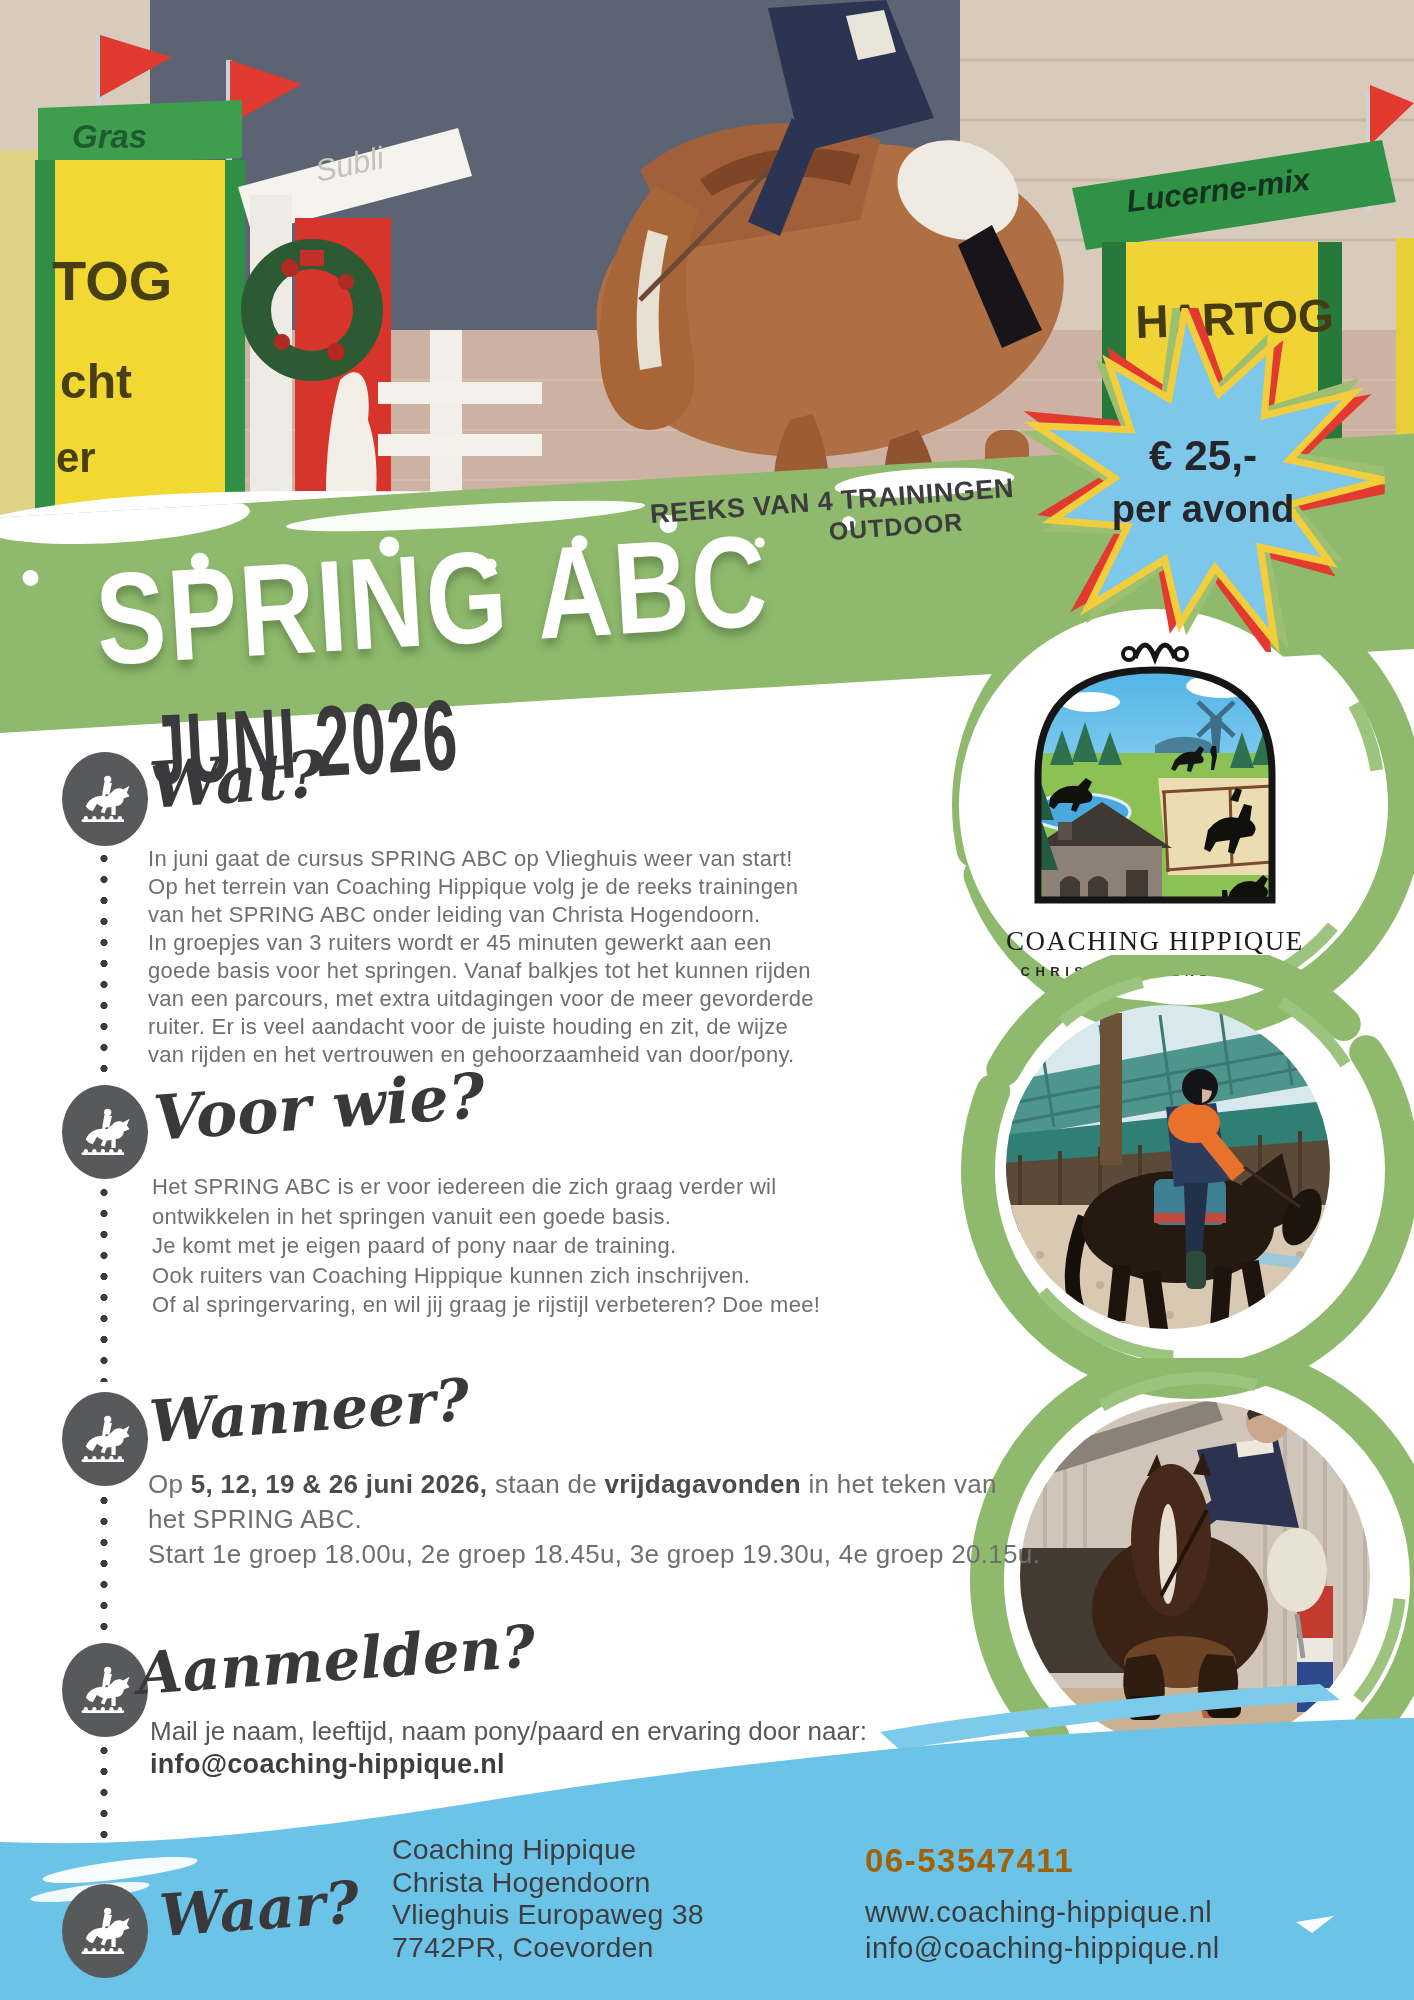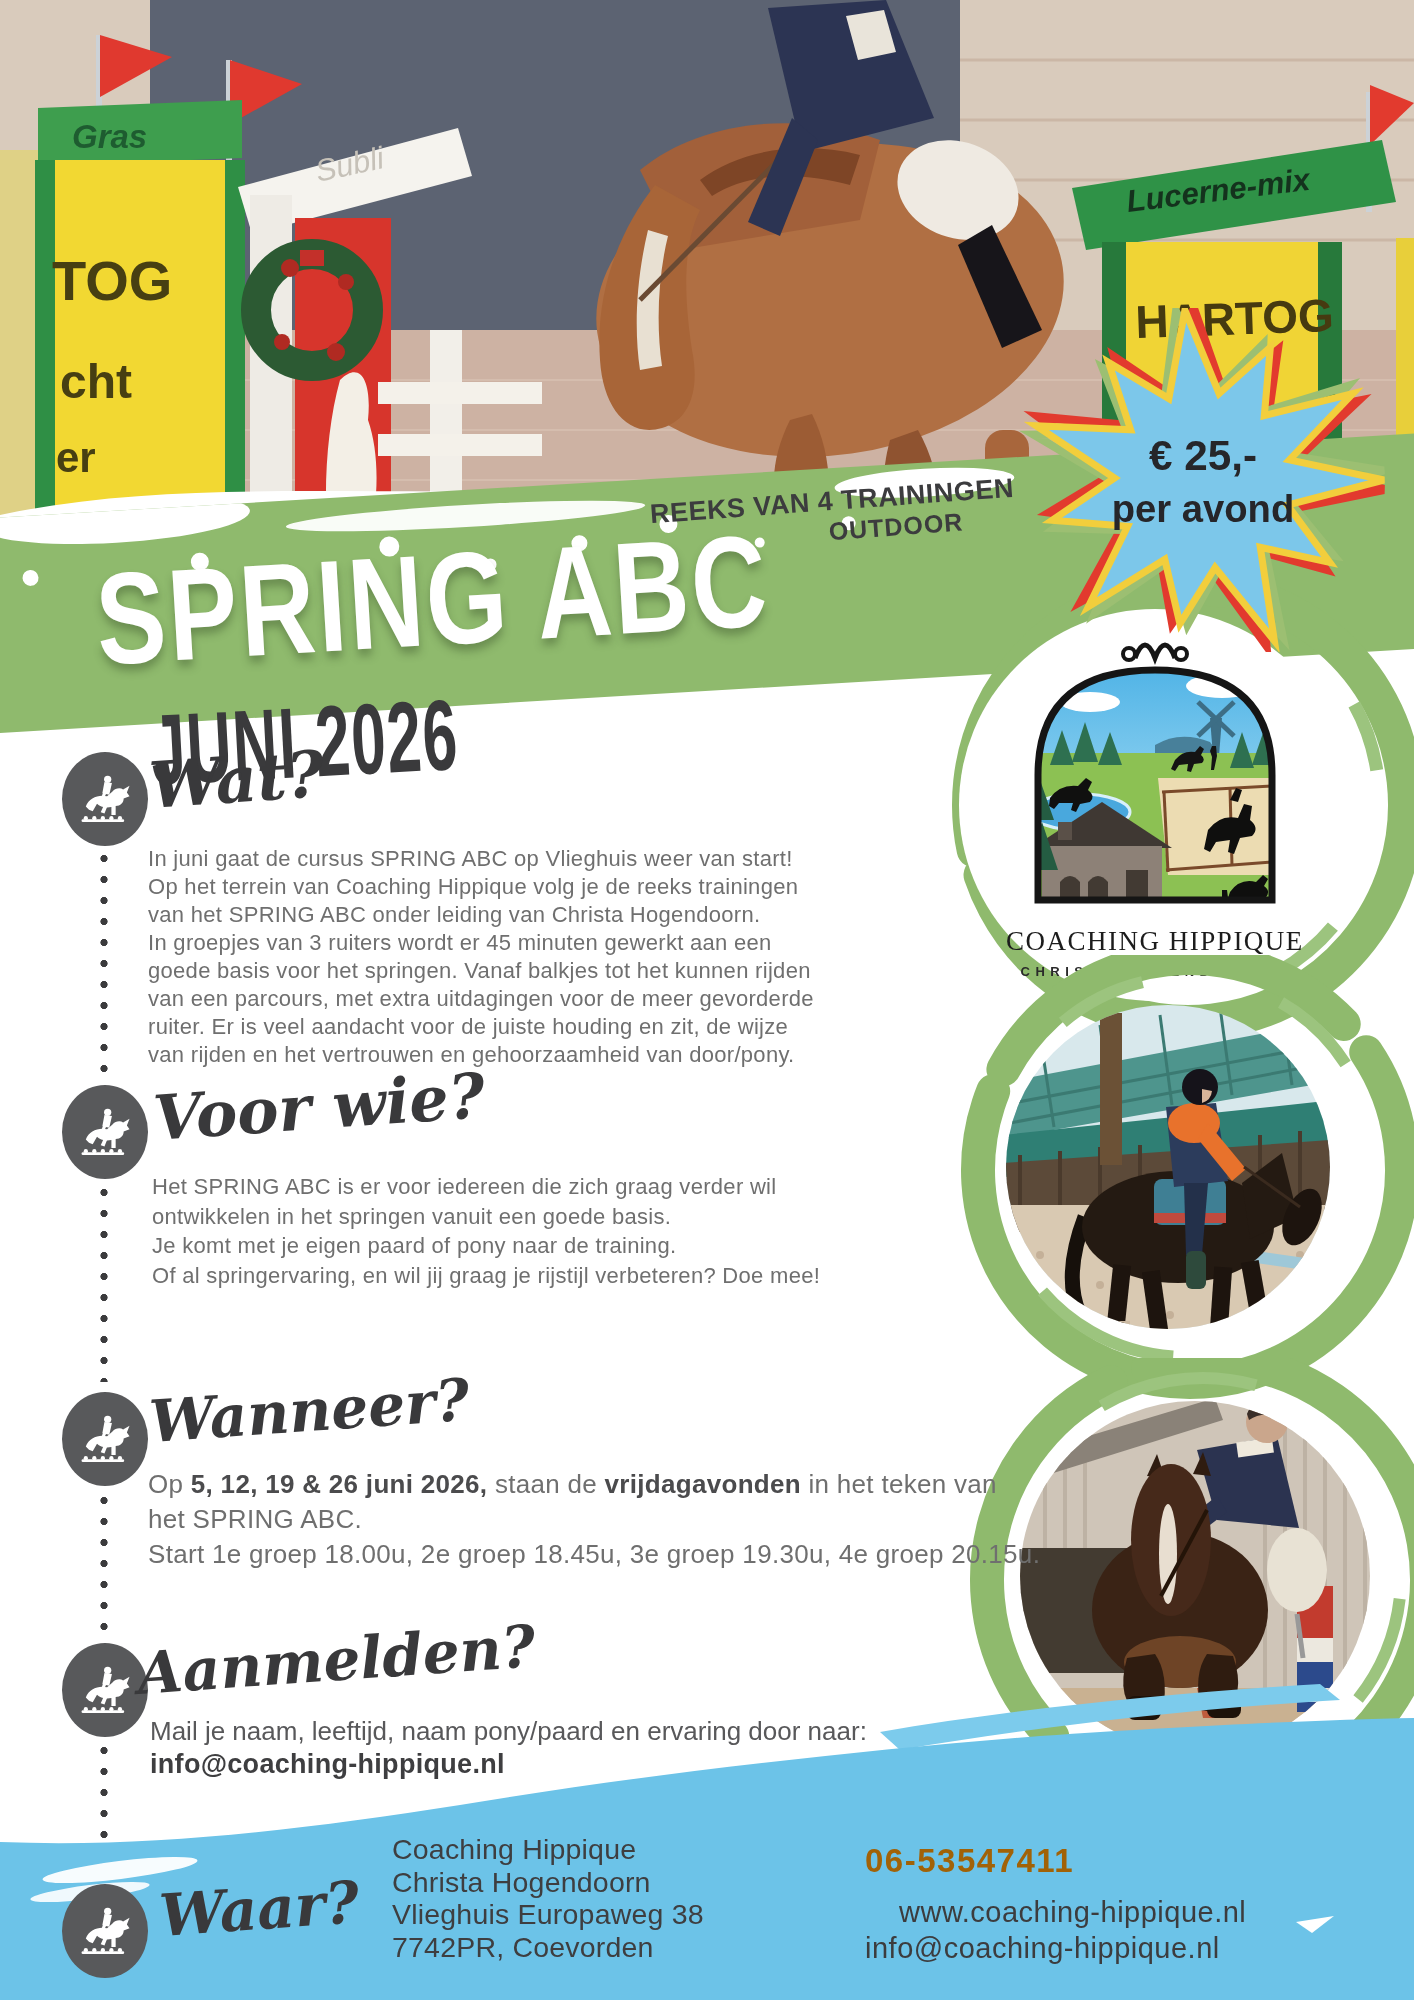--- a/index.html
+++ b/index.html
@@ -427,20 +427,21 @@
   <div class="abs sec-icon" style="left:62px;top:1085px;">
     <svg>
         <use href="#horse-rider"></use>
       </svg>
   </div>
   <div class="abs script" style="left:156px;top:1082px;font-size:62px;">Voor wie?</div>
   <div class="abs body-text lh29" style="left:152px;top:1172px;width:860px;">
     <div>Het SPRING ABC is er voor iedereen die zich graag verder wil</div>
     <div>ontwikkelen in het springen vanuit een goede basis.</div>
     <div>Je komt met je eigen paard of pony naar de training.</div>
+    <div>Ook ruiters van Coaching Hippique kunnen zich inschrijven.</div>
     <div>Of al springervaring, en wil jij graag je rijstijl verbeteren?  Doe mee!</div>
   </div>
   <div class="abs dots" style="left:100px;top:1182px;height:200px;"></div>
 
   <div class="abs sec-icon" style="left:62px;top:1392px;">
     <svg>
         <use href="#horse-rider"></use>
       </svg>
   </div>
   <div class="abs script" style="left:152px;top:1388px;font-size:58px;">Wanneer?</div>
@@ -481,16 +482,16 @@
       </svg>
   </div>
   <div class="abs script" style="left:162px;top:1882px;font-size:58px;z-index:6;">Waar?</div>
   <div class="abs address" style="left:392px;top:1833px;">
     <div>Coaching Hippique</div>
     <div>Christa Hogendoorn</div>
     <div>Vlieghuis Europaweg 38</div>
     <div>7742PR, Coevorden</div>
   </div>
   <div class="abs contact-phone" style="left:865px;top:1842px;">06-53547411</div>
-  <div class="abs contact-line" style="left:899px;top:1896px;">www.coaching-hippique.nl</div>
+  <div class="abs contact-line" style="left:865px;top:1896px;">www.coaching-hippique.nl</div>
   <div class="abs contact-line" style="left:865px;top:1932px;">info@coaching-hippique.nl</div>
 
 </div>
 
 </body></html>

